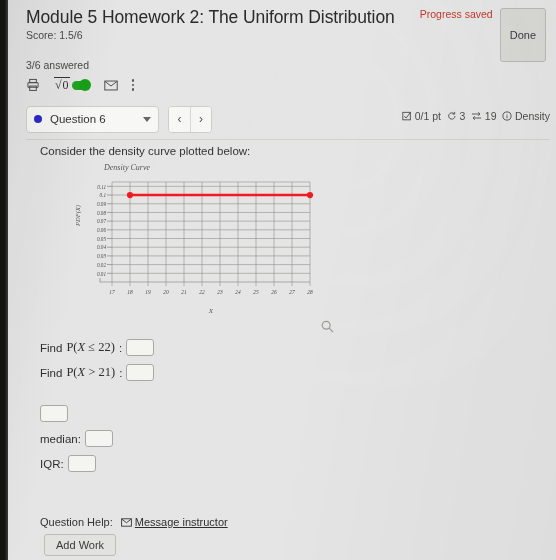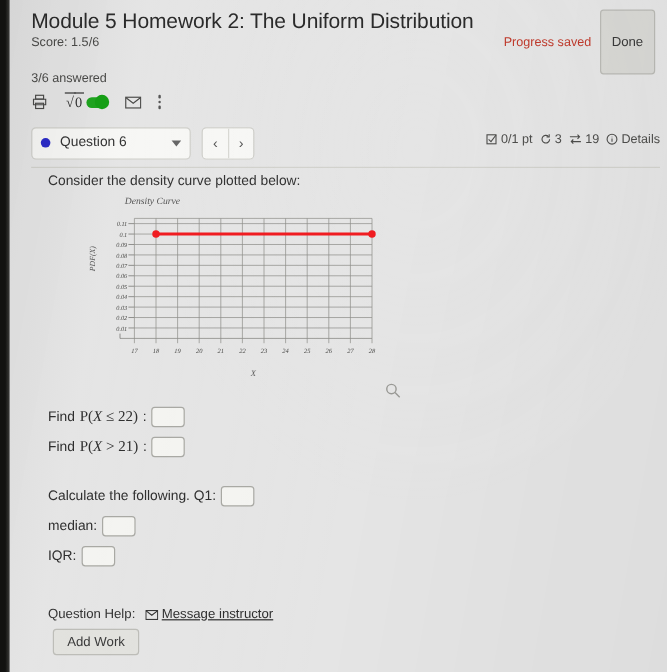--- a/index.html
+++ b/index.html
@@ -34,21 +34,21 @@
 
   
   .hdr { position: relative; padding: 6px 10px 0 18px; }
   .hdr-title {
     font-size: 17.5px; color: #2b2b2b; font-weight: 400;
     letter-spacing: -0.1px; line-height: 22px; display: inline-block;
     vertical-align: middle;
   }
   .hdr-right {
     position: absolute; right: 10px; top: 8px;
-    display: flex; align-items: center; gap: 7px;
+    display: flex; gap: 7px;
   }
   .prog-saved { color: #c0392b; font-size: 10.5px; }
   .done-btn {
     background: #d8d8d4; border: 1px solid #b9b9b4; border-radius: 3px;
     font-size: 11px; color: #3a3a3a; padding: 20px 9px;
   }
   .score-row {
     padding: 1px 0 0 18px; display: flex; gap: 18px;
     font-size: 10.5px; color: #4a4a48; flex-direction: column;
   }
@@ -130,21 +130,21 @@
   .mathy { font-family: "Liberation Serif", serif; font-size: 12.5px; }
   .mathy i { font-style: italic; }
   .ansbox {
     width: 28px; height: 17px; border: 1px solid #a9a9a4; border-radius: 3px;
     background: #f4f4f1; display: inline-block;
   }
   .sec2 { margin-top: 24px; }
   .sec2 .qline { margin-top: 8px; }
 
   
-  .footer { margin-top: 34px; }
+  .footer { margin-top: 44px; }
   .help-row { display: flex; align-items: center; gap: 8px; font-size: 11px; color: #333; }
   .msg-link { color: #2f2f2f; text-decoration: underline; display:inline-flex; align-items:center; gap:3px;}
   .addwork {
     margin-top: 6px; margin-left: 4px;
     background: #e2e2de; border: 1px solid #bdbdb8; border-radius: 3px;
     font-size: 11px; color: #3a3a3a; padding: 4px 11px;
   }
 </style>
 </head>
 <body>
@@ -223,21 +223,21 @@
           <path d="M1 3.6h9.5M8.6 1.5l2 2.1-2 2.1"></path>
             <path d="M12 8.4H2.5M4.4 6.3l-2 2.1 2 2.1"></path>
         </svg>
         <span>19</span>
       </span>
       <span class="mi">
         <svg width="10" height="10" viewBox="0 0 12 12" fill="none" stroke="#4d4d4b" stroke-width="1.1">
           <circle cx="6" cy="6" r="4.9"></circle>
             <path d="M6 5.2v3.4M6 3.5v.6"></path>
         </svg>
-        <span>Details</span>
+        <span>Density</span>
       </span>
     </div>
   </div>
 
   <div class="body">
     <div class="prompt">Consider the density curve plotted below:</div>
 
     <div class="chart-wrap">
       <div class="chart-title">Density Curve</div>
       <div class="chart-area">
@@ -327,21 +327,20 @@
       <div class="qline">
         <span>Find</span>
         <span class="mathy">P(<i>X</i>&nbsp;<span>&gt;</span>&nbsp;<span>21</span>)</span>
           <span>:</span>
         <span class="ansbox"></span>
       </div>
     </div>
 
     <div class="sec2">
       <div class="qline">
-        <span>Calculate the following. Q1:</span>
         <span class="ansbox"></span>
       </div>
       <div class="qline">
         <span>median:</span>
         <span class="ansbox"></span>
       </div>
       <div class="qline">
         <span>IQR:</span>
         <span class="ansbox"></span>
       </div>

